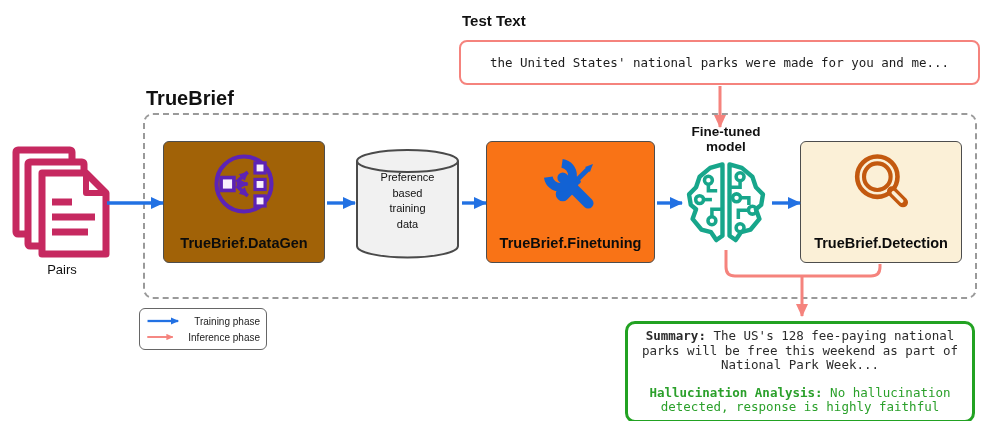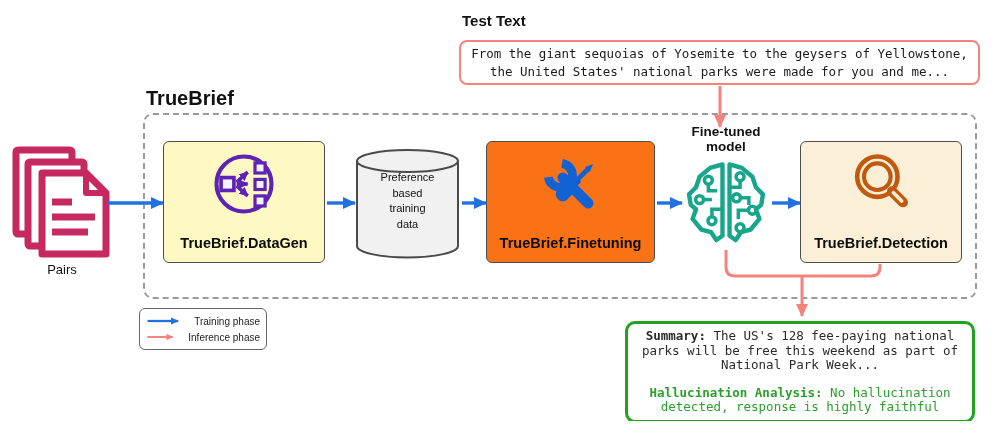--- a/index.html
+++ b/index.html
@@ -18,21 +18,21 @@
 
   
   .tb-title{left:146px;top:87px;font-size:20px;font-weight:bold;}
   .tb-box{left:143px;top:113px;width:834px;height:186px;box-sizing:border-box;
           border:2px dashed #9a9a9a;border-radius:10px;}
 
   
   .node{box-sizing:border-box;border:1.5px solid #4d4d4d;border-radius:6px;
         display:flex;flex-direction:column;align-items:center;width:162px;height:122px;top:141px;}
   .node-label{font-size:14.5px;font-weight:bold;color:#0c0c0c;margin-top:auto;margin-bottom:11px;white-space:nowrap;}
-  .n-datagen{left:163px;background:#fef9c3;}
+  .n-datagen{left:163px;background:#a16207;}
   .n-finetune{left:486px;width:169px;background:#f97316;}
   .n-detect{left:800px;background:#FBF0D7;}
   .node .icon-wrap{margin-top:9px;}
 
   
   .cyl{left:355px;top:148px;width:105px;height:112px;}
   .cyl-text{left:355px;top:170px;width:105px;text-align:center;font-size:11px;font-weight:normal;line-height:15.5px;}
 
   
   .model-label{left:676px;top:124px;width:100px;text-align:center;font-size:13.5px;font-weight:bold;line-height:15px;}
@@ -59,21 +59,20 @@
 
   .overlay{left:0;top:0;pointer-events:none;}
 </style>
 </head>
 <body>
 
 <div class="canvas">
 
   <div class="abs test-label">Test Text</div>
   <div class="abs test-box mono">
-    <div>From the giant sequoias of Yosemite to the geysers of Yellowstone,</div>
     <div>the United States' national parks were made for you and me...</div>
   </div>
 
   <div class="abs tb-title">TrueBrief</div>
   <div class="abs tb-box"></div>
 
   <svg class="abs pairs-icon" width="100" height="112" viewBox="0 0 100 112">
     <g stroke="#C62960" stroke-width="7" fill="#fff" stroke-linejoin="round">
       <rect x="6" y="4" width="56" height="84" rx="2"></rect>
       <rect x="18" y="16" width="56" height="84" rx="2"></rect>

